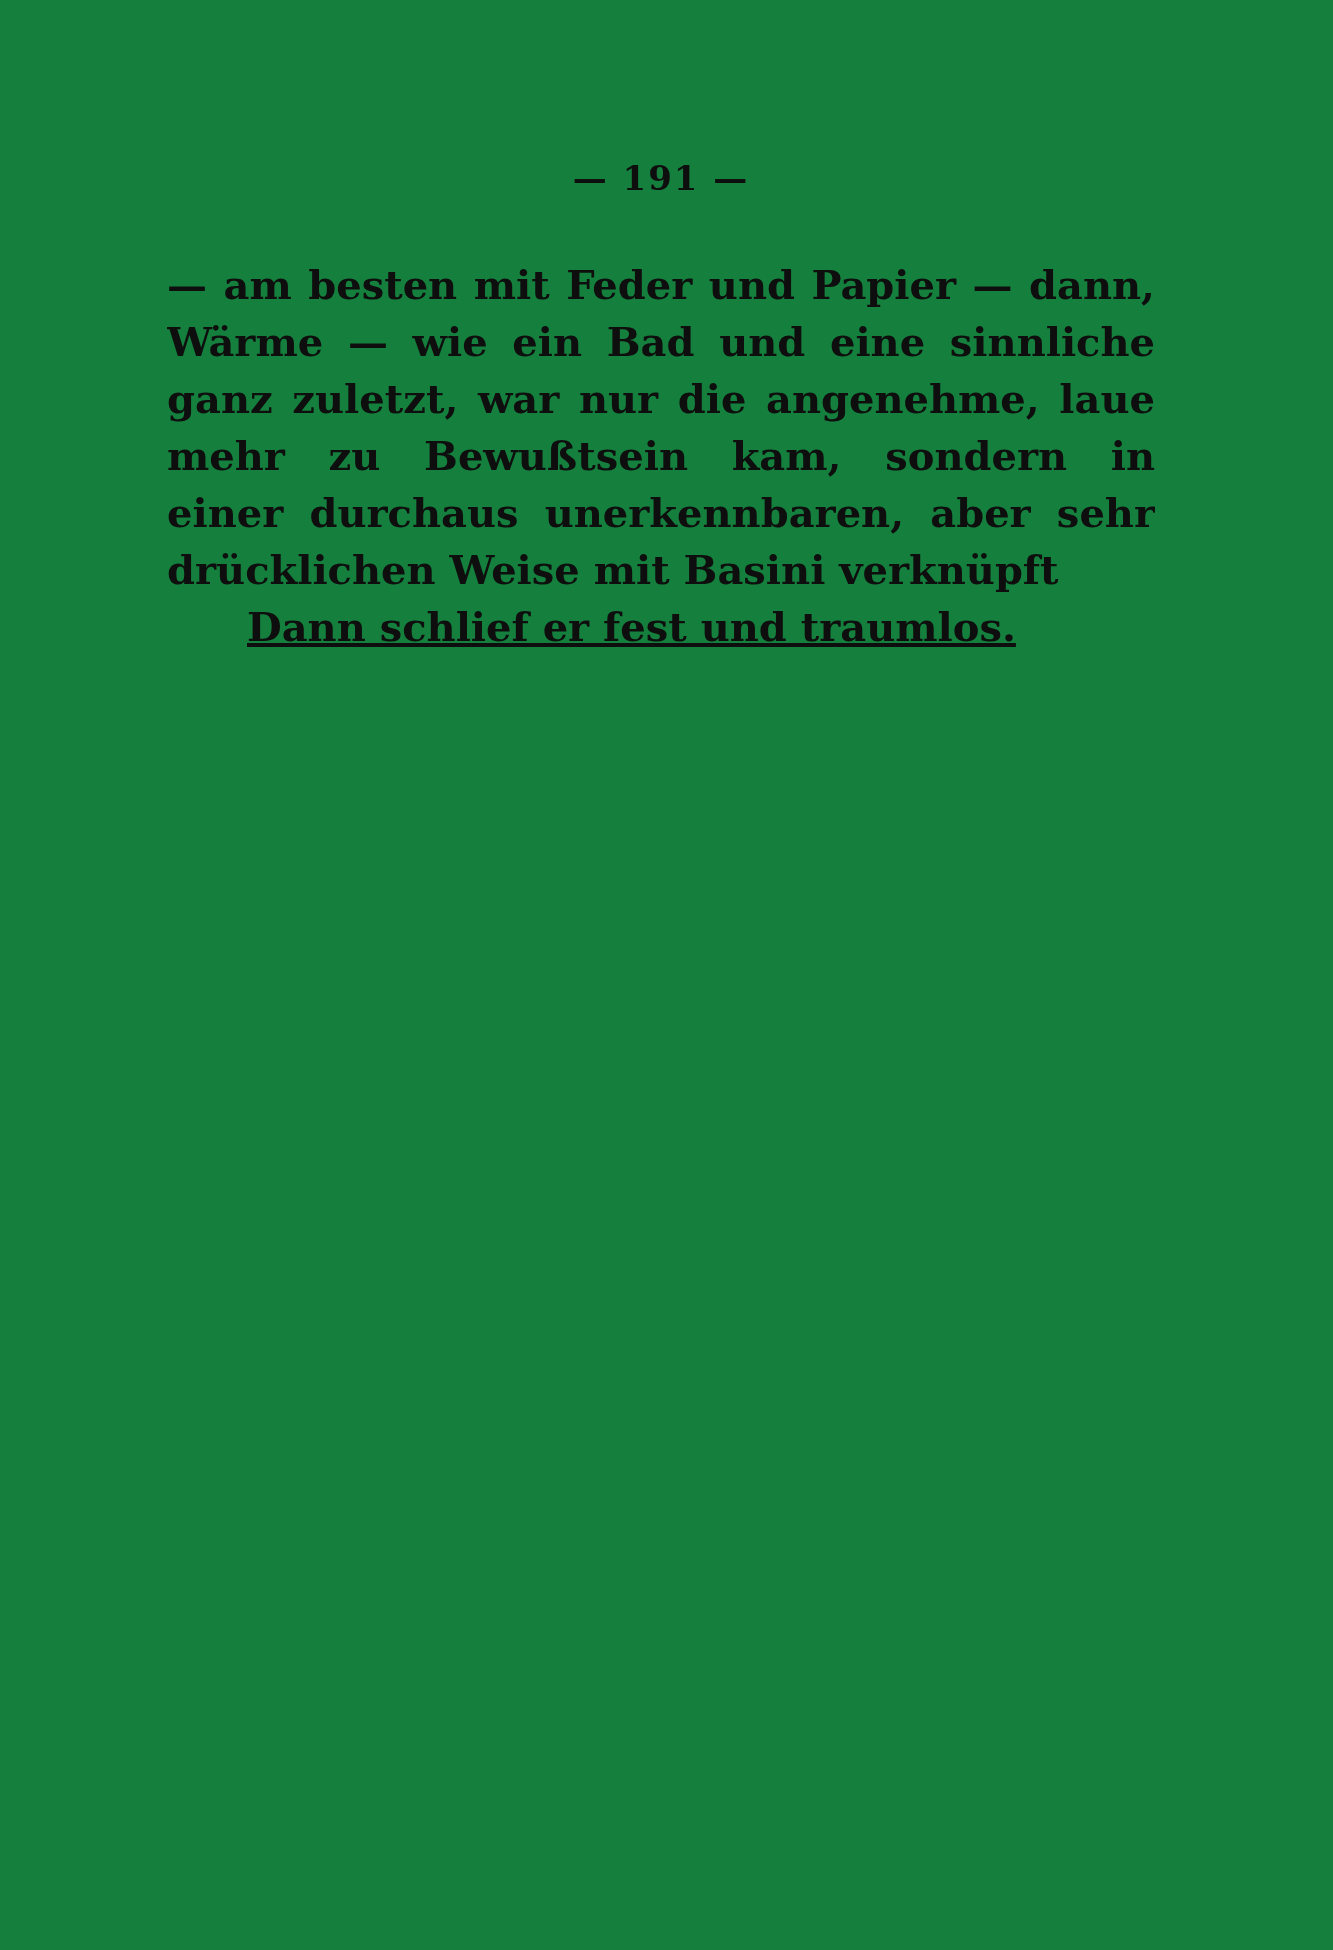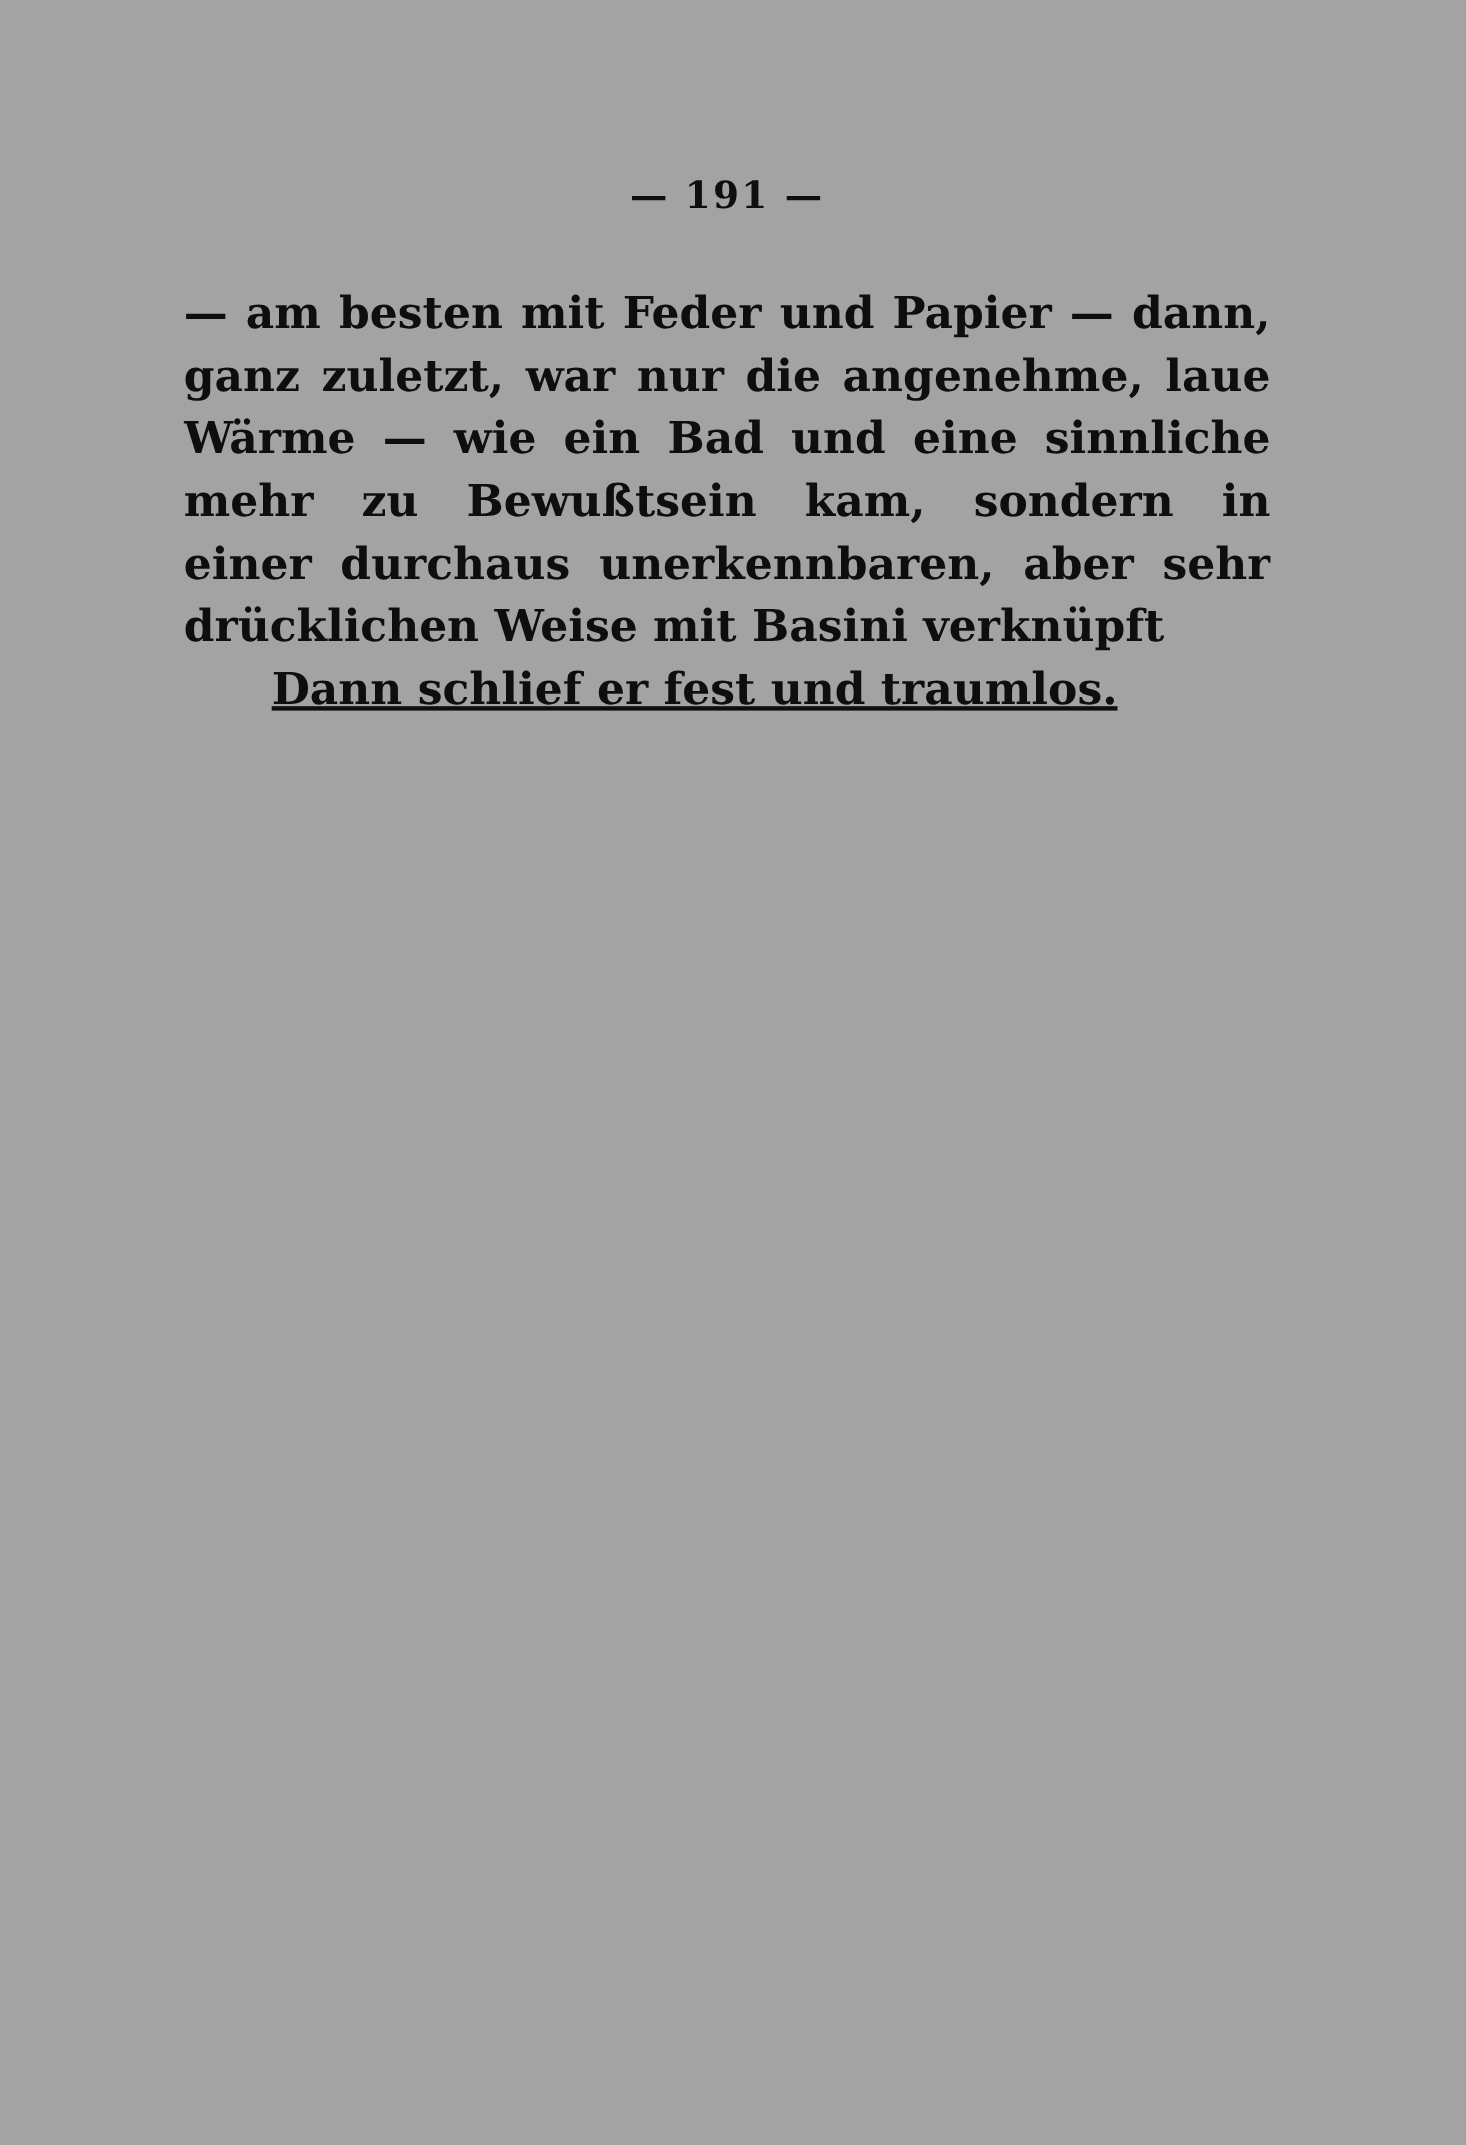--- a/index.html
+++ b/index.html
@@ -11,21 +11,21 @@
     width: 1333px;
     height: 1950px;
     position: relative;
     font-family: "DejaVu Serif", "Liberation Serif", serif;
     color: #0e0e0e;
     -webkit-font-smoothing: antialiased;
   }
   .page {
     position: absolute;
     inset: 0;
-    background: #a3a3a3;
+    background: #15803d;
     overflow: hidden;
   }
   .page-number {
     position: absolute;
     top: 158px;
     left: 167px;
     width: 988px;
     text-align: center;
     font-size: 34px;
     font-weight: 700;
@@ -60,21 +60,21 @@
 </style>
 </head>
 <body>
 
 <div class="page">
 
   <div class="page-number">— 191 —</div>
 
   <div class="text-block">
       <div class="line justify">— am besten mit Feder und Papier — dann,</div>
+      <div class="line justify">Wärme — wie ein Bad und eine sinnliche</div>
       <div class="line justify">ganz zuletzt, war nur die angenehme, laue</div>
-      <div class="line justify">Wärme — wie ein Bad und eine sinnliche</div>
       <div class="line justify">mehr zu Bewußtsein kam, sondern in irgend=</div>
       <div class="line justify">einer durchaus unerkennbaren, aber sehr nach=</div>
       <div class="line">drücklichen Weise mit Basini verknüpft war.</div>
       <div class="line indent">Dann schlief er fest und traumlos.</div>
     </div>
 
 </div>
 
 </body></html>

